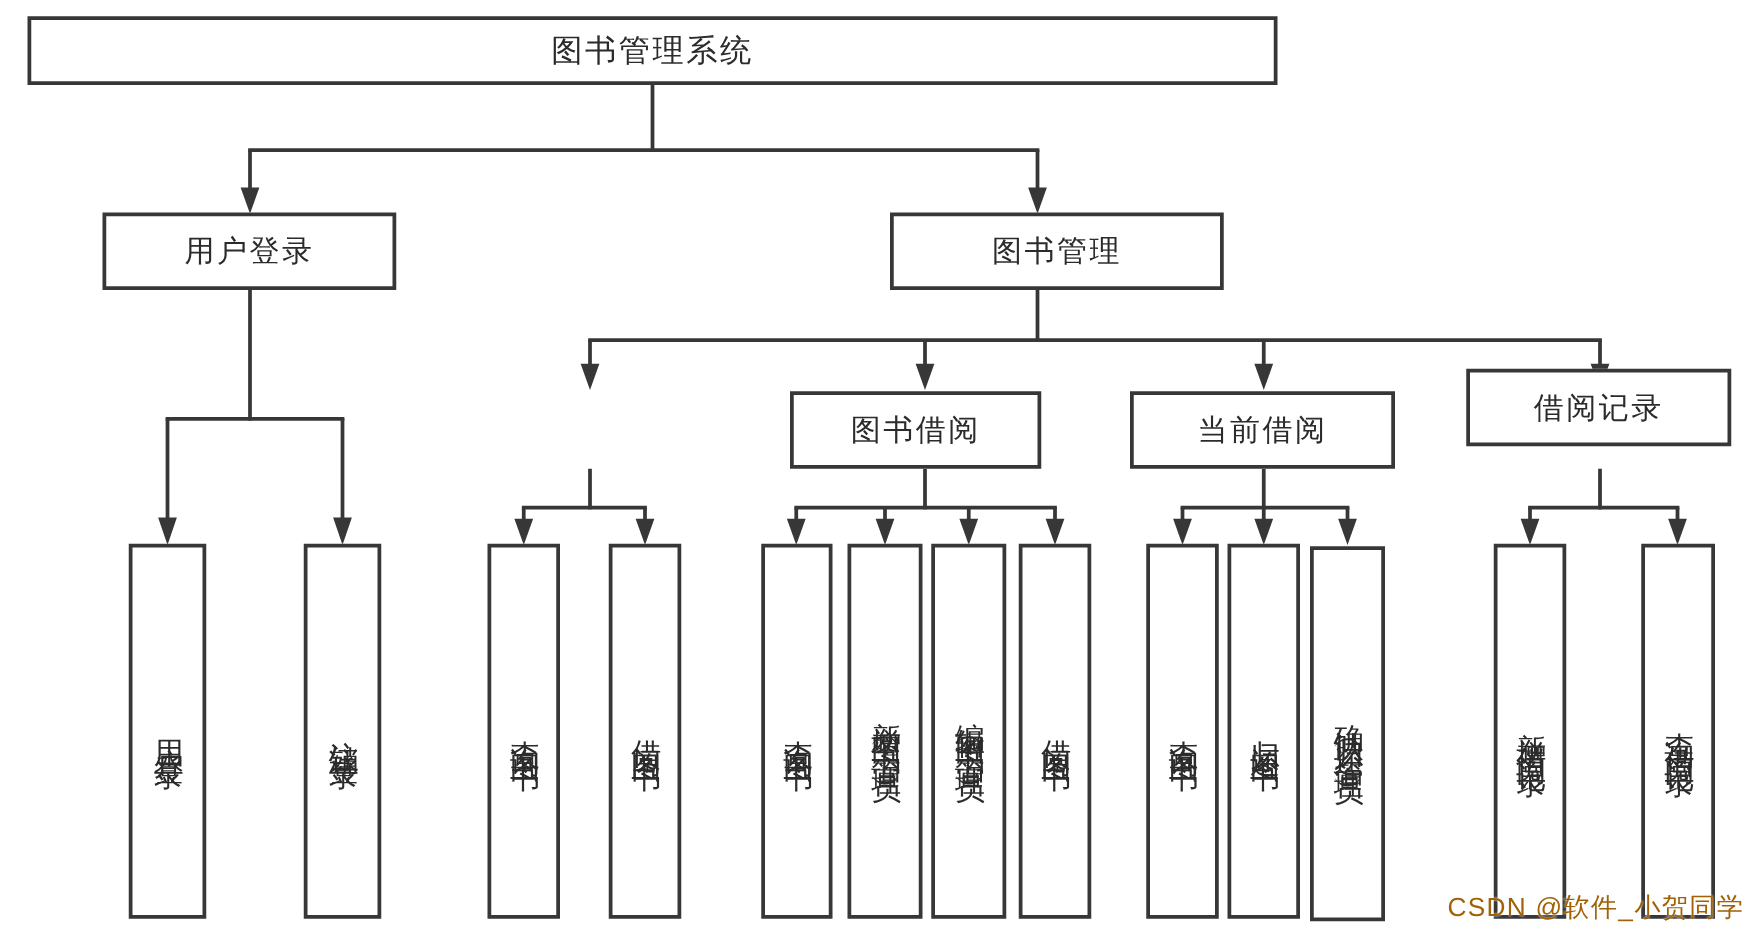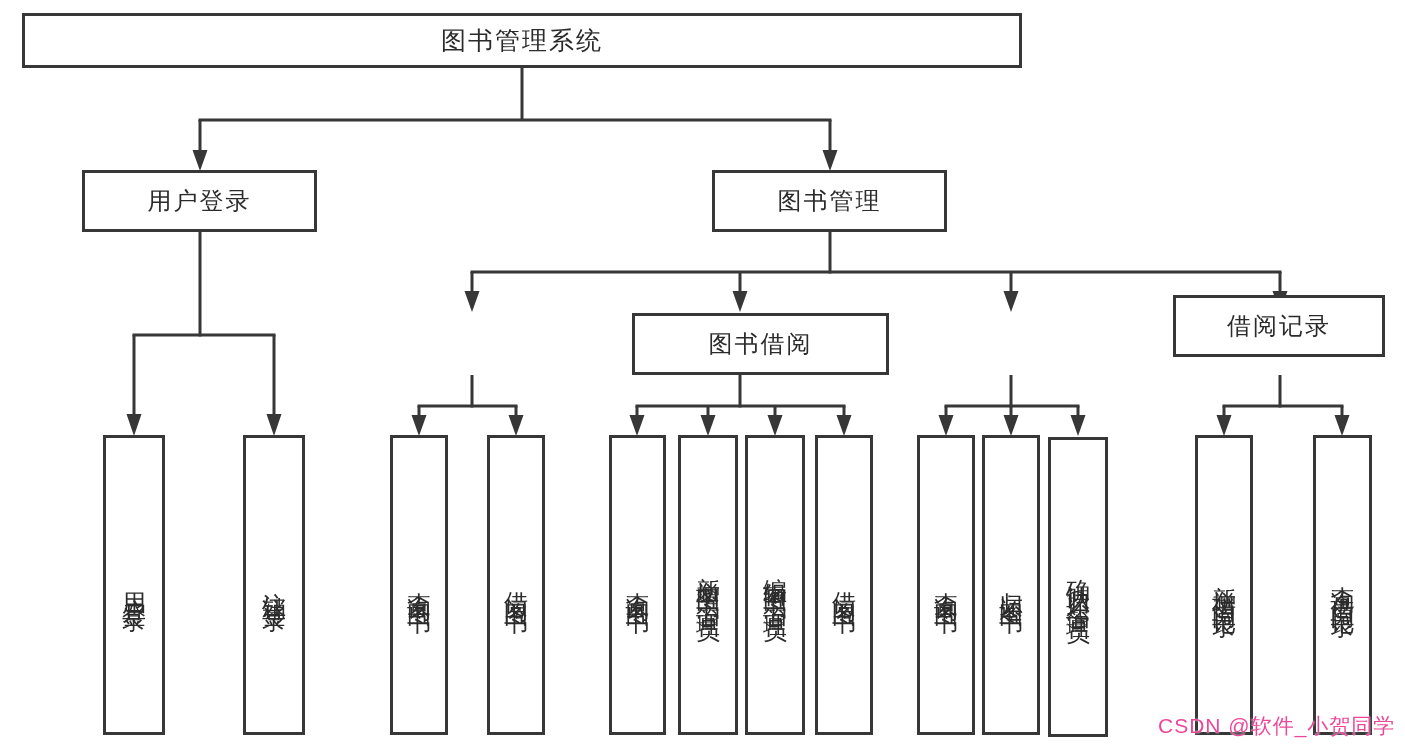--- a/index.html
+++ b/index.html
@@ -31,21 +31,21 @@
     font-size:24px;
     letter-spacing:6px;
     line-height:1;
   }
   .lbl{display:inline-block;}
   .watermark{
     position:absolute;
     left:1158px;top:712px;
     font-size:21px;
     letter-spacing:1px;
-    color:#ec4899;
+    color:#a16207;
     text-shadow:0 0 2px #ffffff;
     z-index:5;
     white-space:nowrap;
   }
 </style>
 </head>
 <body>
 
 <div class="canvas">
 
@@ -122,26 +122,29 @@
     </g>
   </svg>
 
   <div class="box h root" style="left:22px;top:13px;width:1000px;height:55px">
     <span class="lbl">图书管理系统</span>
   </div>
 
   <div class="box h" style="left:82px;top:170px;width:235px;height:62px">
     <span class="lbl">用户登录</span>
   </div>
-  <div class="box h" style="left:712px;top:170px;width:235px;height:62px">
+  <div class="box h" style="left:712px;top:170px;width:267px;height:62px">
     <span class="lbl">图书管理</span>
   </div>
 
-  <div class="box h" style="left:632px;top:313px;width:257px;height:62px">
+  <div class="box h" style="left:632px;top:313px;width:201px;height:62px">
     <span class="lbl">图书借阅</span>
+  </div>
+  <div class="box h" style="left:904px;top:313px;width:212px;height:62px">
+    <span class="lbl">当前借阅</span>
   </div>
   <div class="box h" style="left:1173px;top:295px;width:212px;height:62px">
     <span class="lbl">借阅记录</span>
   </div>
 
   <div class="box v" style="left:103px;top:435px;width:62px;height:300px">
     <span class="lbl">用户登录</span>
   </div>
   <div class="box v" style="left:243px;top:435px;width:62px;height:300px">
     <span class="lbl">注销登录</span>

